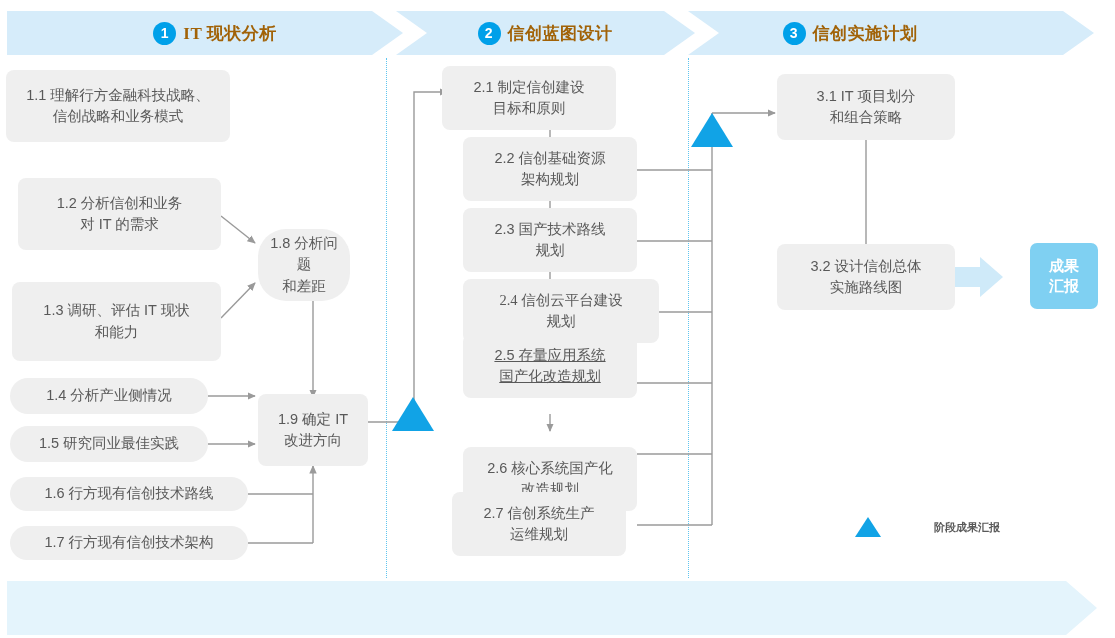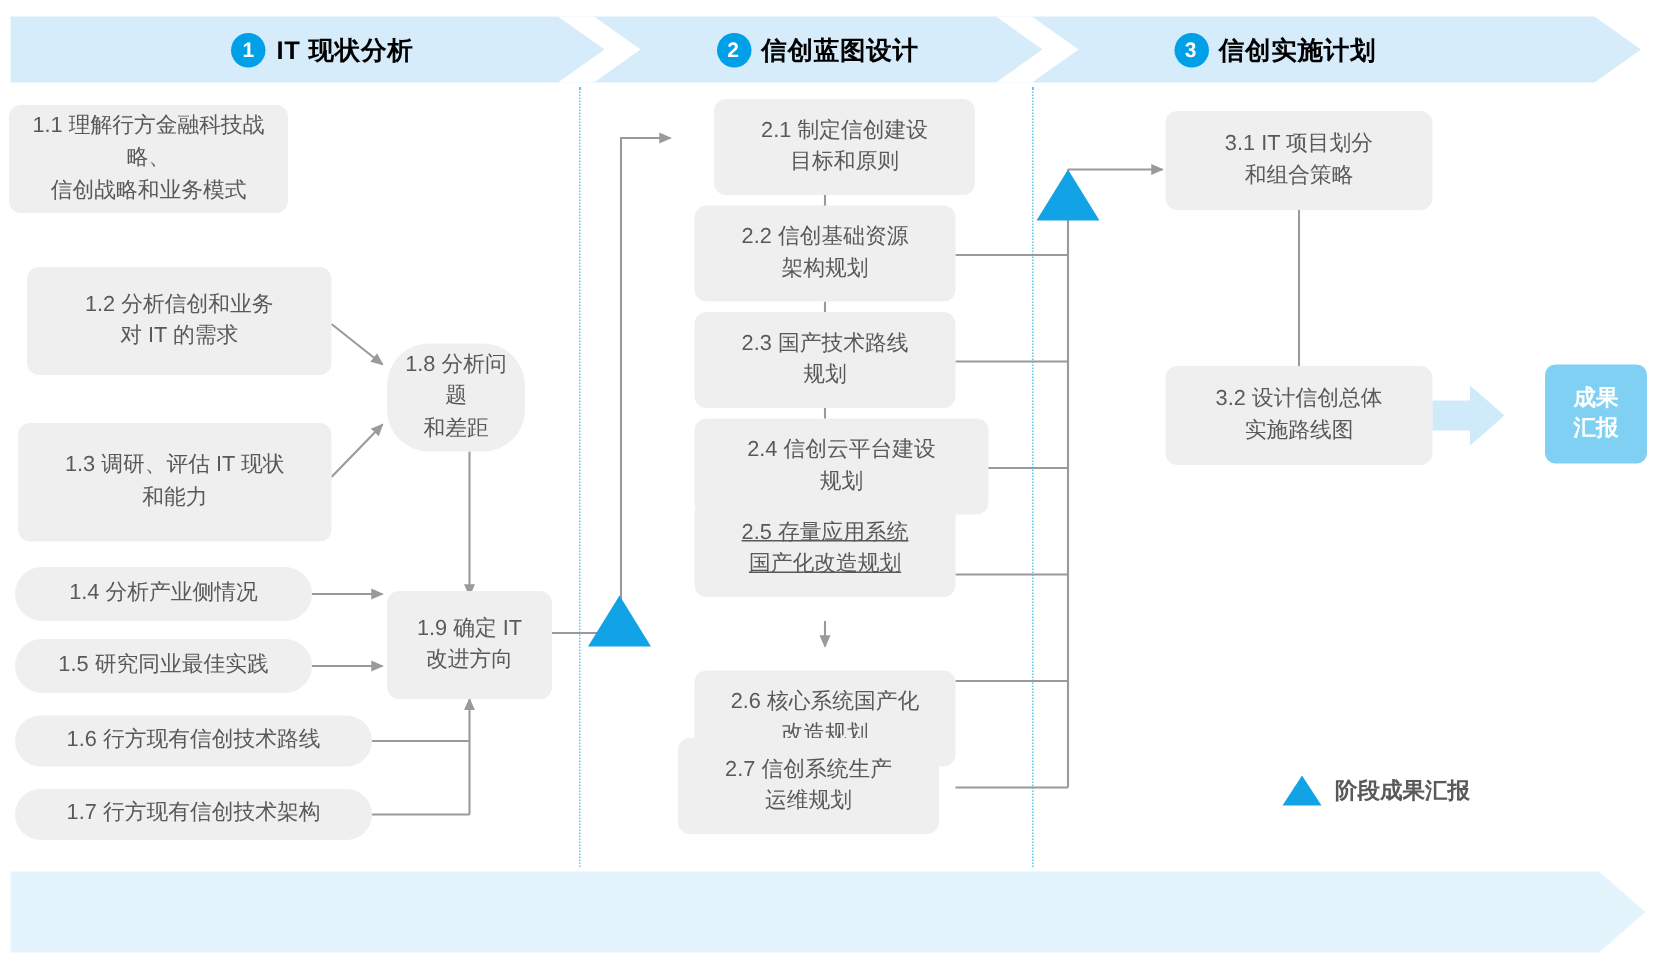--- a/index.html
+++ b/index.html
@@ -20,21 +20,21 @@
     letter-spacing:.5px;white-space:nowrap;
     z-index:3;
   }
   .phase-num{
     display:inline-flex;align-items:center;justify-content:center;
     width:23px;height:23px;border-radius:50%;
     background:#00a0e9;color:#ffffff;
     font-size:14px;font-weight:bold;
     margin-right:7px;line-height:1;
   }
-  .phase-label{color:#000000;}
+  .phase-label{color:#a16207;font-family:Liberation Serif, serif;}
 
   
   #bottom-band{position:absolute;left:0;top:578px;width:1115px;height:60px;}
 
   
   .v-divider{
     position:absolute;width:0;border-left:1px dotted #5fc6f0;
     z-index:1;
   }
 
@@ -73,21 +73,21 @@
     position:absolute;left:855px;top:517px;
     display:flex;align-items:center;gap:9px;z-index:3;
   }
   #legend .tri{
     width:0;height:0;
     border-left:13px solid transparent;
     border-right:13px solid transparent;
     border-bottom:20px solid #11a3e6;
   }
   #legend .legend-text{
-    font-size:15px;font-weight:bold;color:#595959;white-space:nowrap;
+    font-size:11px;font-weight:bold;color:#595959;white-space:nowrap;margin-left:44px;
   }
 
   
   .layer{position:absolute;left:0;top:0;width:1115px;height:638px;}
   #connector-layer{z-index:1;}
   #band-layer{z-index:0;}
 </style>
 </head>
 <body>
 
@@ -170,42 +170,42 @@
 
   <svg class="layer" id="milestone-layer" viewBox="0 0 1115 638" style="z-index:4;">
     <polygon points="392,431 413,397 434,431" fill="#11a3e6"></polygon>
     <polygon points="691,147 712,113 733,147" fill="#11a3e6"></polygon>
   </svg>
 
   <svg class="layer" id="bigarrow-layer" viewBox="0 0 1115 638" style="z-index:3;">
     <path d="M955,267 L980,267 L980,257 L1003,277 L980,297 L980,287 L955,287 Z" fill="#cfeaf9"></path>
   </svg>
 
-  <div class="box" style="left:6px;top:70px;width:186px;height:72px;">1.1 理解行方金融科技战略、
+  <div class="box" style="left:6px;top:70px;width:224px;height:72px;">1.1 理解行方金融科技战略、
 信创战略和业务模式</div>
   <div class="box" style="left:18px;top:178px;width:203px;height:72px;">1.2 分析信创和业务
 对 IT 的需求</div>
   <div class="box" style="left:12px;top:282px;width:209px;height:79px;">1.3 调研、评估 IT 现状
 和能力</div>
   <div class="box pill" style="left:10px;top:378px;width:198px;height:36px;">1.4 分析产业侧情况</div>
   <div class="box pill" style="left:10px;top:426px;width:198px;height:36px;">1.5 研究同业最佳实践</div>
   <div class="box pill" style="left:10px;top:477px;width:238px;height:34px;">1.6 行方现有信创技术路线</div>
   <div class="box pill" style="left:10px;top:526px;width:238px;height:34px;">1.7 行方现有信创技术架构</div>
   <div class="box" style="left:258px;top:229px;width:92px;height:72px;border-radius:28px;">1.8 分析问题
 和差距</div>
   <div class="box" style="left:258px;top:394px;width:110px;height:72px;">1.9 确定 IT
 改进方向</div>
 
-  <div class="box" style="left:476px;top:66px;width:174px;height:64px;">2.1 制定信创建设
+  <div class="box" style="left:442px;top:66px;width:174px;height:64px;">2.1 制定信创建设
 目标和原则</div>
   <div class="box" style="left:463px;top:137px;width:174px;height:64px;">2.2 信创基础资源
 架构规划</div>
   <div class="box" style="left:463px;top:208px;width:174px;height:64px;">2.3 国产技术路线
 规划</div>
-  <div class="box" style="left:463px;top:279px;width:196px;height:64px;">2.4 信创云平台建设
+  <div class="box" style="left:463px;top:279px;width:196px;height:64px;font-family:Liberation Serif, serif;">2.4 信创云平台建设
 规划</div>
   <div class="box" style="left:463px;top:334px;width:174px;height:64px;text-decoration:underline;">2.5 存量应用系统
 国产化改造规划</div>
   <div class="box" style="left:463px;top:421px;width:174px;height:64px;margin-top:26px;">2.6 核心系统国产化
 改造规划</div>
   <div class="box" style="left:452px;top:492px;width:174px;height:64px;">2.7 信创系统生产
 运维规划</div>
 
   <div class="box" style="left:777px;top:74px;width:178px;height:66px;">3.1 IT 项目划分
 和组合策略</div>

